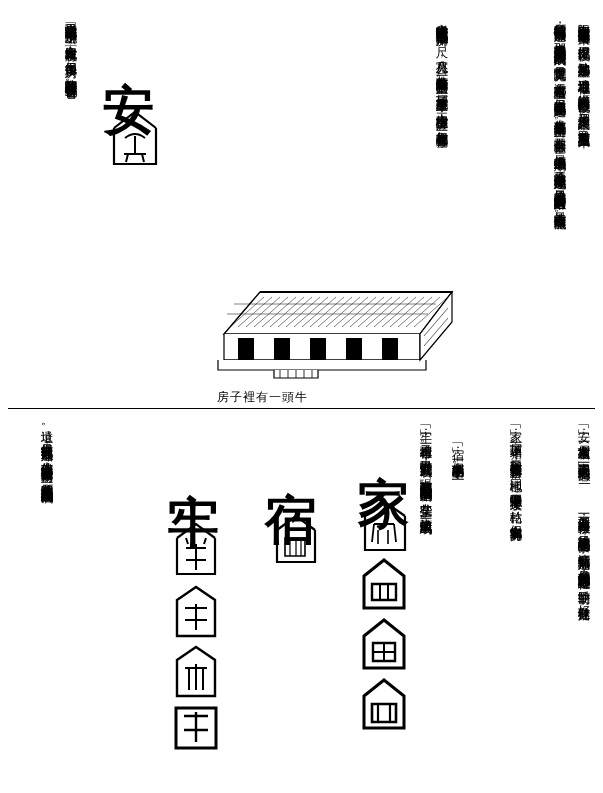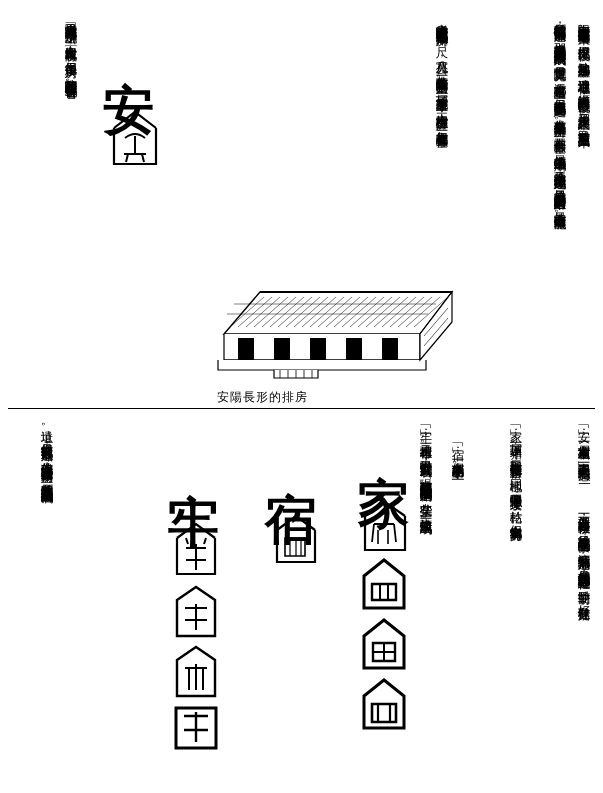--- a/index.html
+++ b/index.html
@@ -130,21 +130,21 @@
       <path d="M4 78 L4 88 L212 88 L212 78" fill="#ffffff" stroke="#000" stroke-width="1.2"></path>
       <path d="M60 88 L60 96 L104 96 L104 88" fill="#ffffff" stroke="#000" stroke-width="1.2"></path>
       <path d="M66 88 L66 96 M74 88 L74 96 M82 88 L82 96 M90 88 L90 96 M98 88 L98 96" stroke="#000" stroke-width="0.8"></path>
 
       <path d="M206 52 L238 10 L238 40 L206 78 Z" fill="#ffffff" stroke="#000" stroke-width="1.2"></path>
       <path d="M210 54 L234 26" stroke="#000" stroke-width="0.6"></path>
       <path d="M210 64 L234 36" stroke="#000" stroke-width="0.6"></path>
     </svg>
   </div>
 
-  <div class="caption" style="top:389px; left:217px;">安陽長形的排房</div>
+  <div class="caption" style="top:389px; left:217px;">房子裡有一頭牛</div>
 
   <div class="divider" style="top:408px;"></div>
 
   <div class="col vtext" style="top:420px; right:10px; height:230px; width:62px;">「安」：一個女人坐在屋頂下。「安」字表現了一個人的安穩感 — 就像一個女人在自己家裡一樣，或許是她在坑旁感到安寧？這一點我們無法知道，但是我們能夠看到刻蹲在那裡，雙手朝前，好像在幹活兒。</div>
 
   <div class="col vtext" style="top:420px; right:78px; height:160px; width:42px;">「家」：屋頂下一頭豬。居民在那裡有住房和家畜，同樣地，這個字的甲骨文瘦小、枯乾，但金文卻飽滿有力。</div>
 
   <div class="bigchar" style="top:432px; left:358px;">家</div>
 
   <div style="position:absolute; top:498px; left:360px;">

